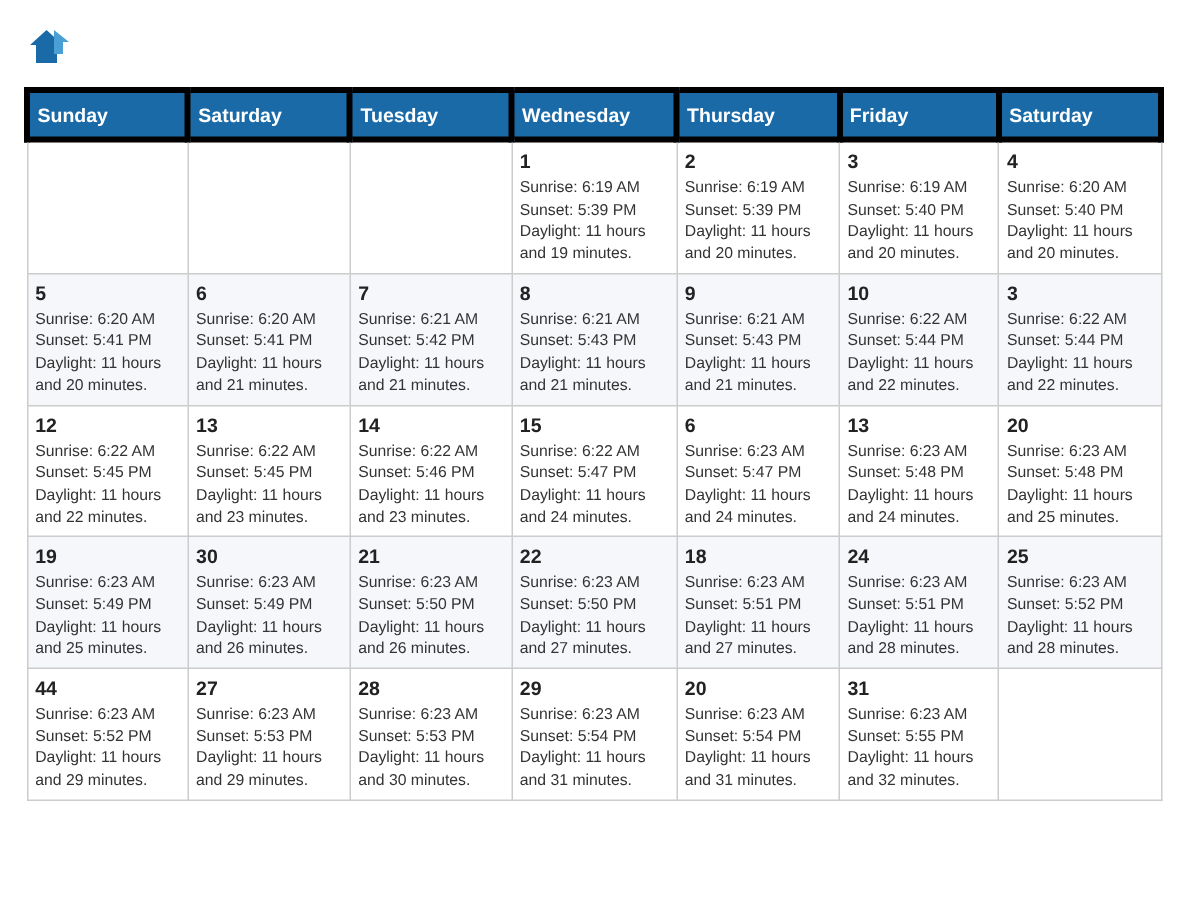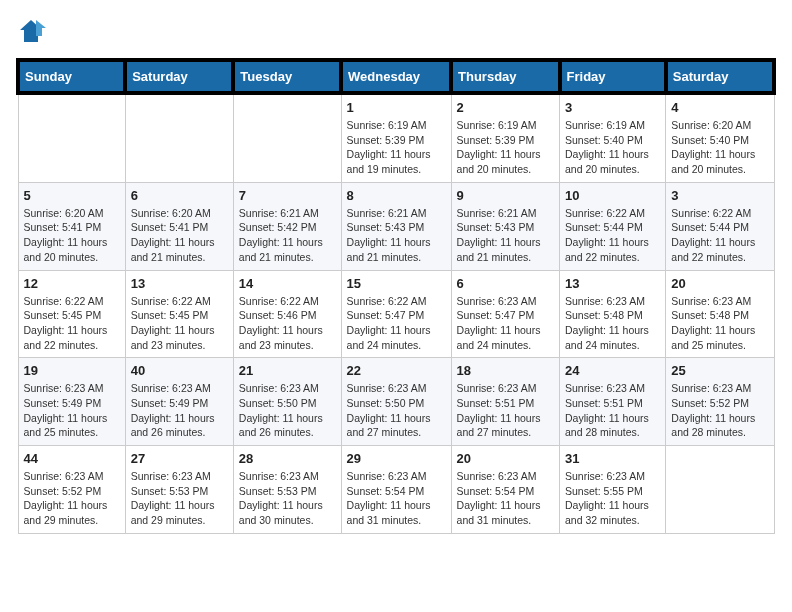--- a/index.html
+++ b/index.html
@@ -244,21 +244,21 @@
         </td>
       </tr>
       <tr>
         <td>
           <div class="day-number">19</div>
           <div class="day-info" style="white-space: pre-line;">Sunrise: 6:23 AM
 Sunset: 5:49 PM
 Daylight: 11 hours and 25 minutes.</div>
         </td>
         <td>
-          <div class="day-number">40</div>
+          <div class="day-number">30</div>
           <div class="day-info" style="white-space: pre-line;">Sunrise: 6:23 AM
 Sunset: 5:49 PM
 Daylight: 11 hours and 26 minutes.</div>
         </td>
         <td>
           <div class="day-number">21</div>
           <div class="day-info" style="white-space: pre-line;">Sunrise: 6:23 AM
 Sunset: 5:50 PM
 Daylight: 11 hours and 26 minutes.</div>
         </td>

